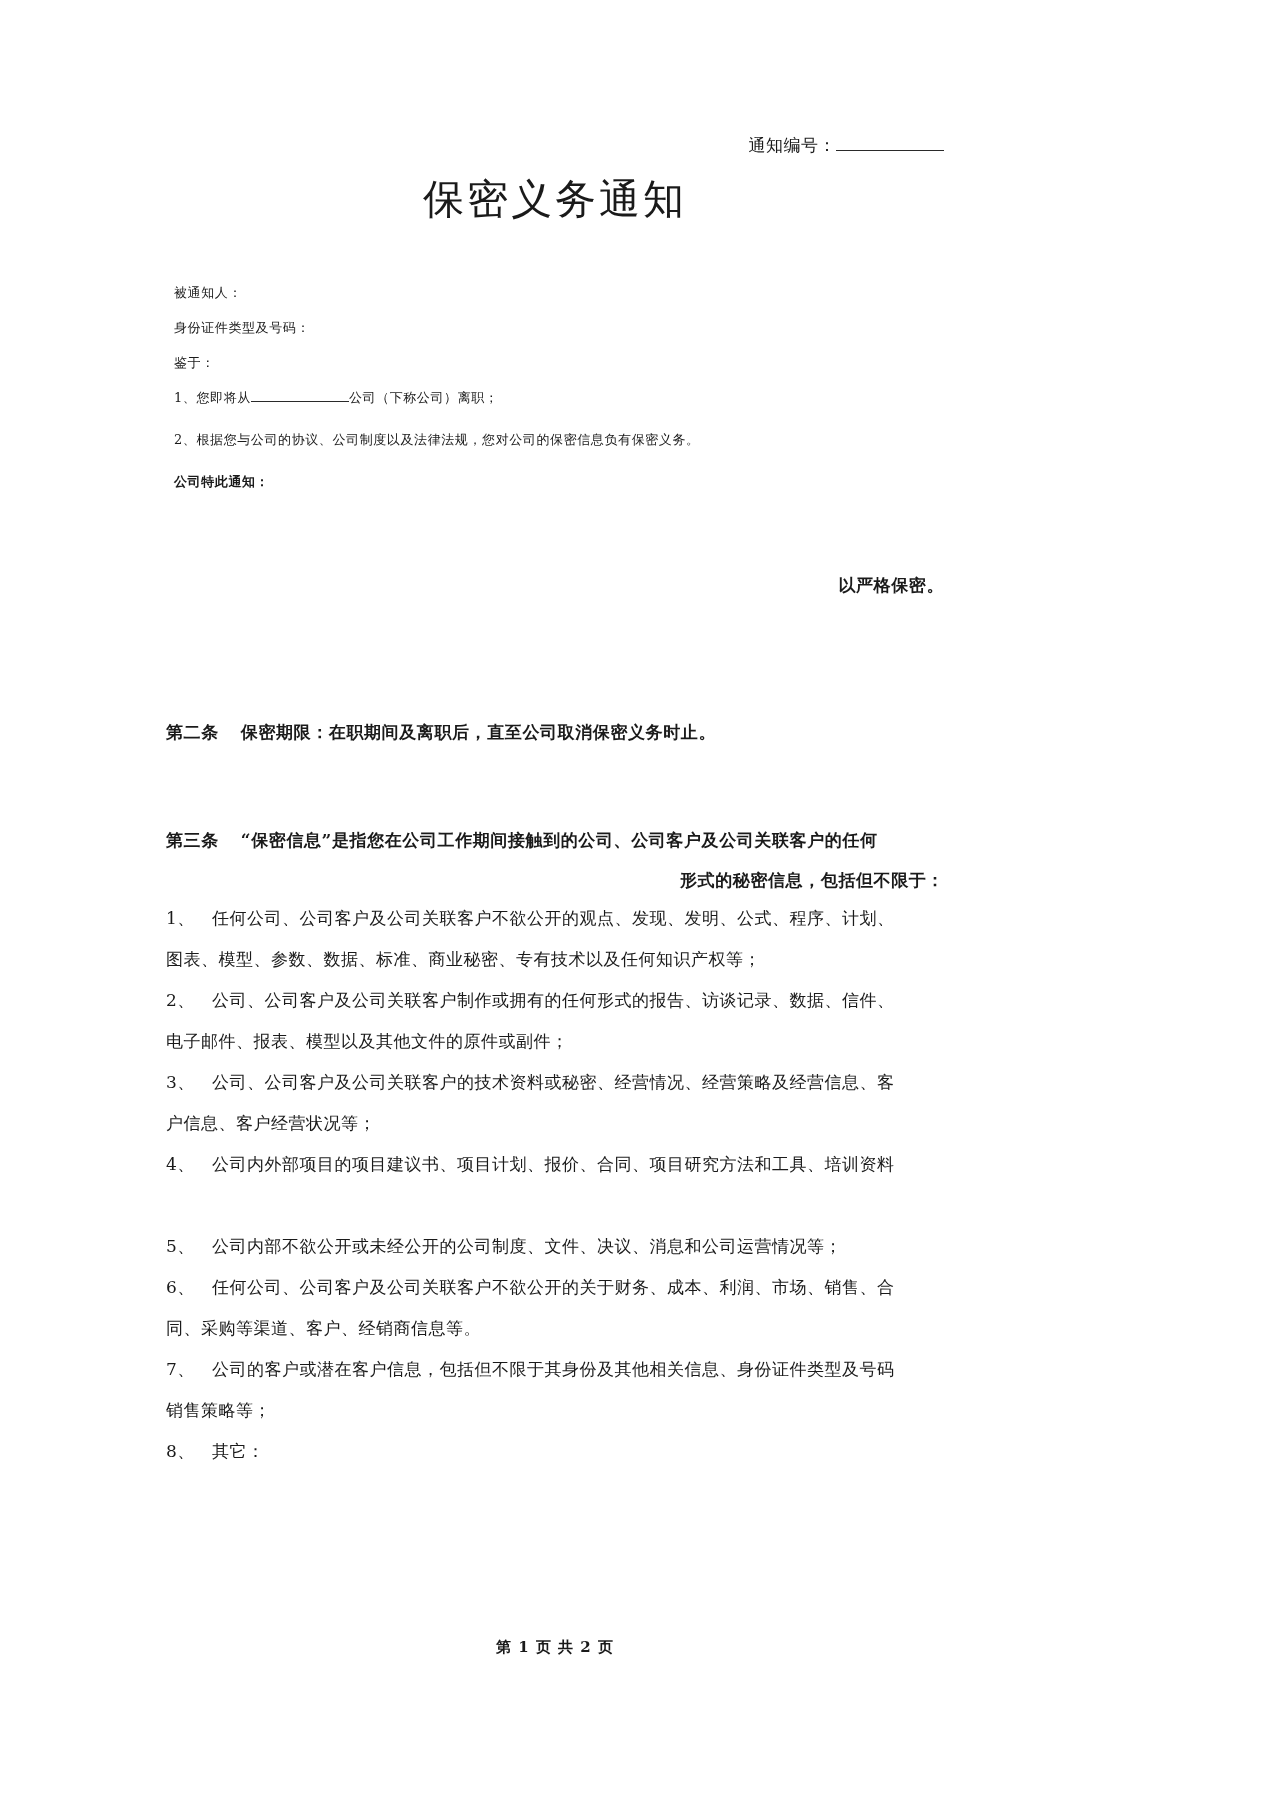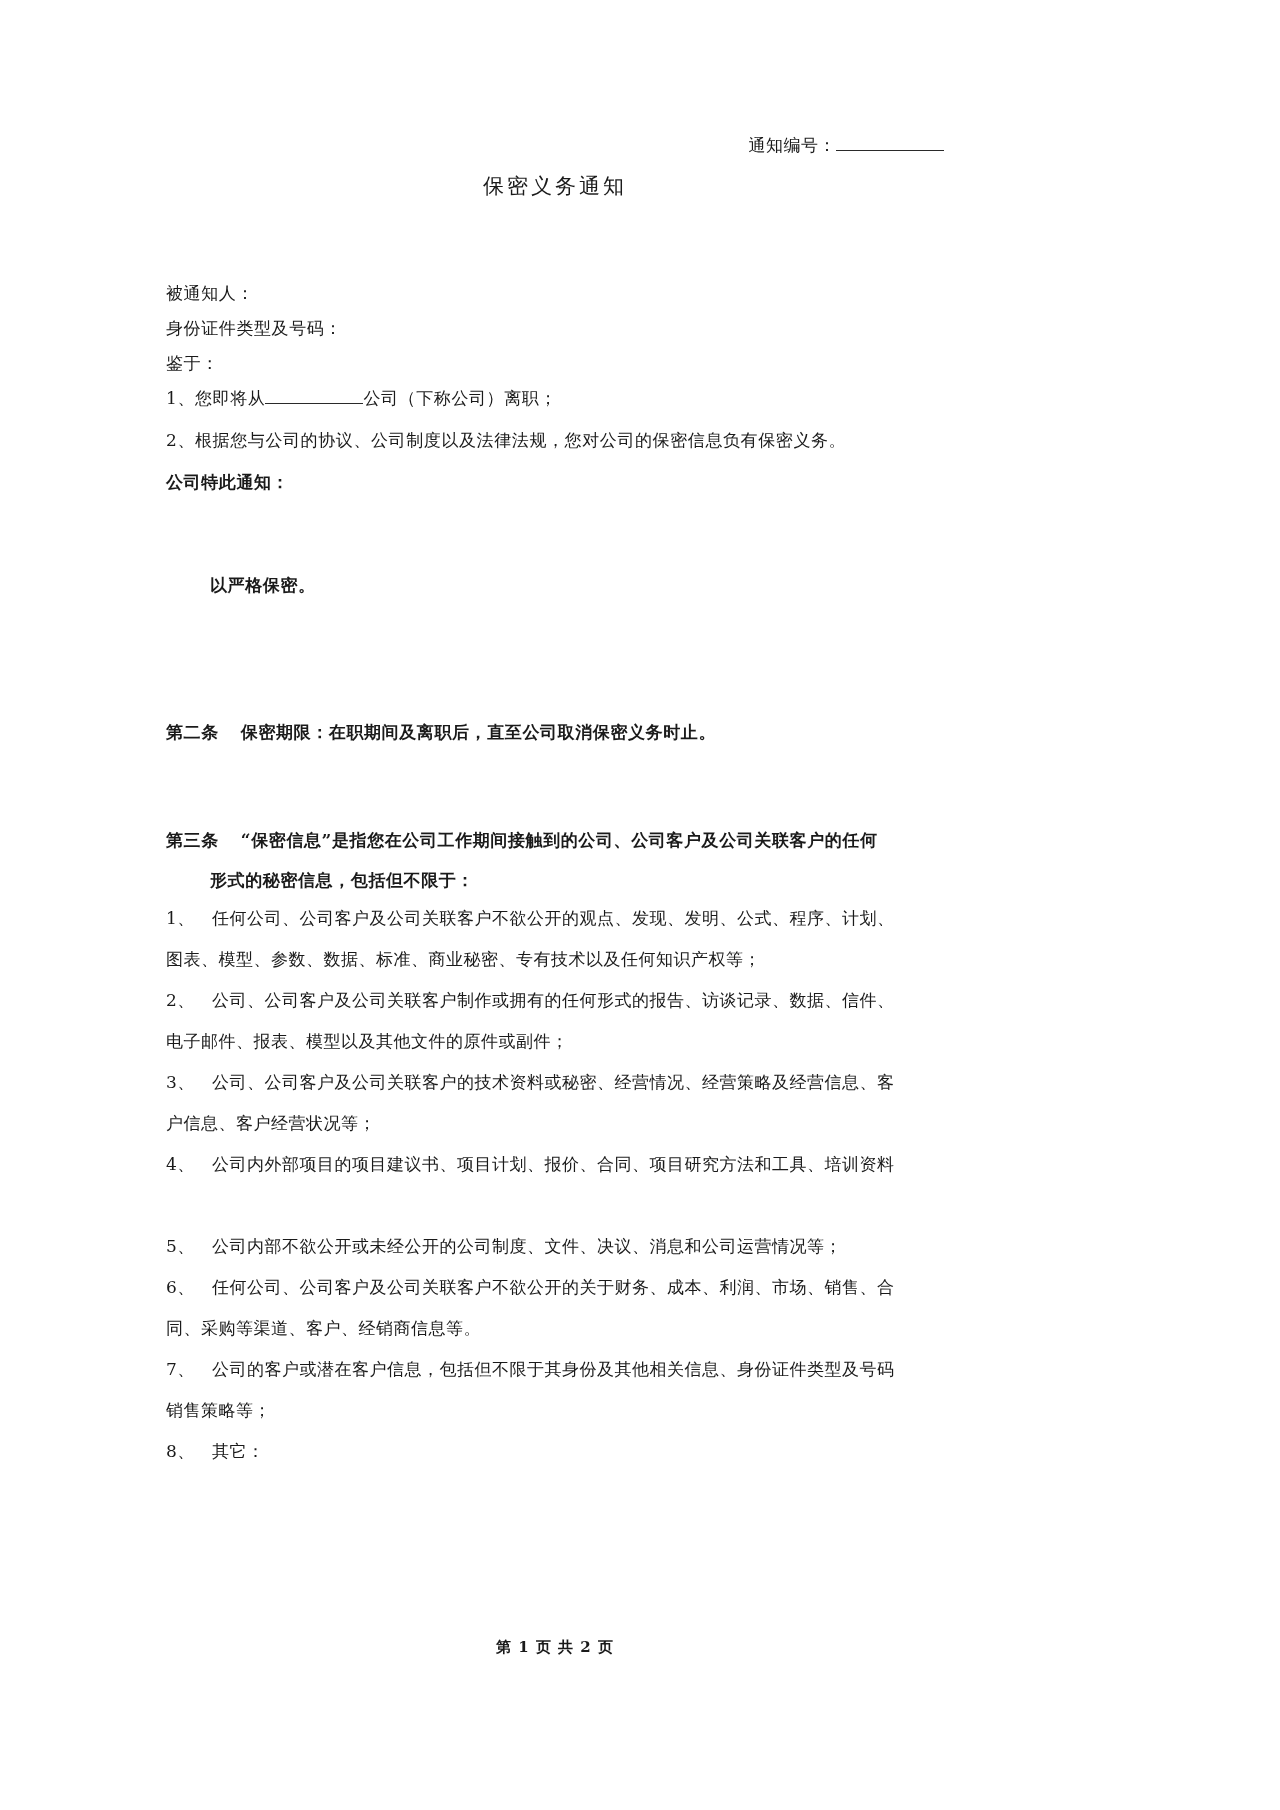--- a/index.html
+++ b/index.html
@@ -47,49 +47,49 @@
   }
   .blank-md { width: 108px; height: 1em; }
 
   
   .doc-title {
     position: absolute;
     top: 172px;
     left: 0;
     width: 778px;
     text-align: center;
-    font-size: 21px;
+    font-size: 41px;
     letter-spacing: 3px;
     font-weight: 400;
     font-family: "DejaVu Serif", "Liberation Serif", serif;
   }
 
   
   .block {
     position: absolute;
-    left: 0;
+    left: 8px;
     width: 778px;
-    font-size: 17px;
+    font-size: 13px;
     line-height: 38px;
     letter-spacing: 0.6px;
     text-align: justify;
     text-justify: inter-ideograph;
   }
 
   .clause {
     position: absolute;
     left: 0;
     width: 778px;
     font-size: 17px;
     line-height: 40px;
     letter-spacing: 0.6px;
     font-weight: bold;
   }
   .clause .hang { display: block; }
-  .clause .indent { display: block; padding-left: 44px; }
+  .clause .indent { display: block; padding-left: 44px; text-align: right; }
   .clause-label { margin-right: 22px; }
 
   .listitem {
     position: absolute;
     left: 0;
     width: 782px;
     font-size: 17px;
     line-height: 41px;
     letter-spacing: 0.5px;
   }

